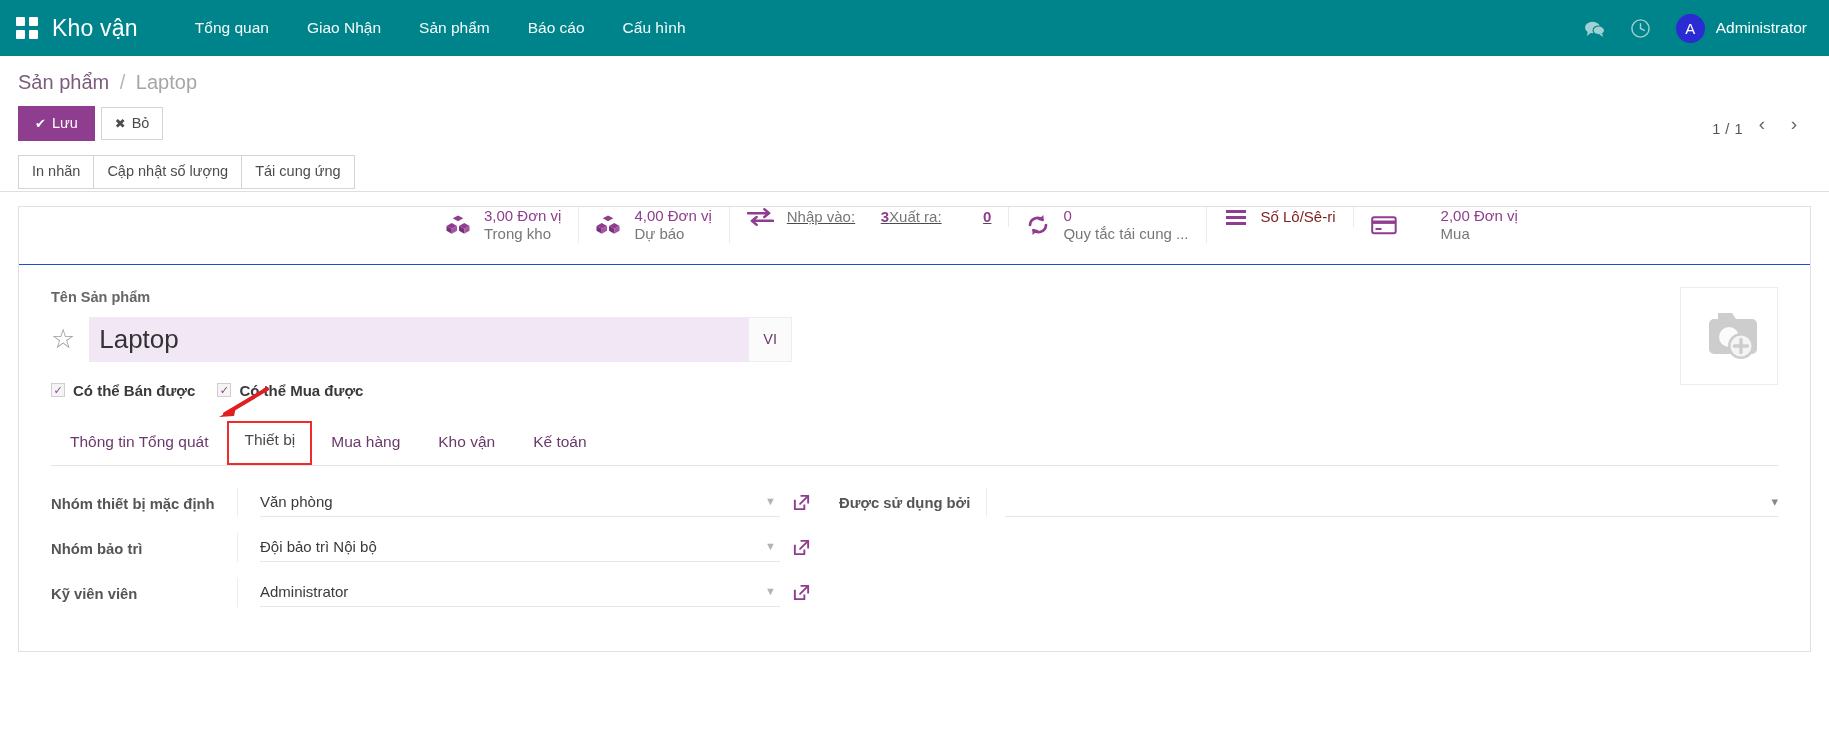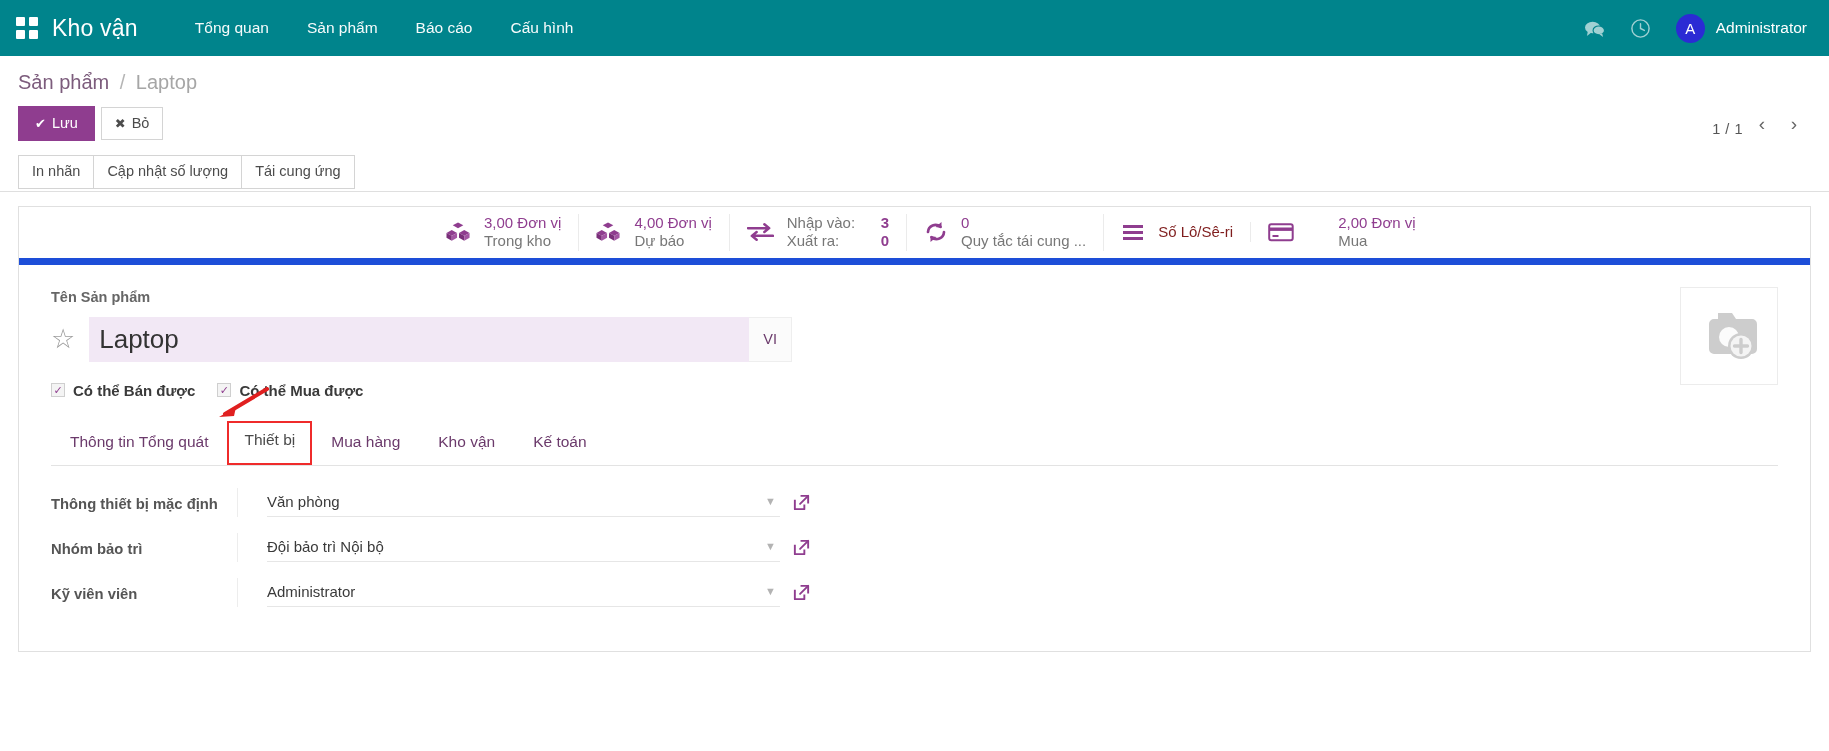--- a/index.html
+++ b/index.html
@@ -120,40 +120,40 @@
   .cp-third .btn { margin-right:-1px; }
 
   
   .sheet-wrap { padding:14px 18px 0 18px; background:#ffffff; }
   .sheet {
     border:1px solid #e0e0e0;
     background:#ffffff;
   }
   .stat-bar {
     display:flex;
-    border-bottom:7px solid #1d4ed8;
+    border-bottom:1px solid #1d4ed8;
     height:58px;
-    align-items:center;
+    align-items:flex-start;
   }
   .stat-spacer { flex:0 0 410px; border-right:1px solid #ebebeb; }
   .stat-btn {
     display:flex;
     align-items:center;
     gap:13px;
     padding:0 17px;
     border-right:1px solid #ebebeb;
     cursor:pointer;
     min-width:0;
   }
   .stat-btn:last-child { border-right:none;gap:44px; }
   .stat-icon { color:#8f3d8f; display:flex; align-items:center; flex:0 0 auto; }
   .stat-txt { line-height:1.22; min-width:0; }
   .stat-val { color:#8f3d8f; font-size:15px; font-weight:400; white-space:nowrap; }
   .stat-lbl { color:#777; font-size:15px; white-space:nowrap; overflow:hidden; text-overflow:ellipsis; }
-  .stat-rows { display:flex; flex-direction:column; line-height:1.22; }
+  .stat-rows { display:flex; flex-direction:row; line-height:1.22;text-decoration:underline; }
   .stat-row { display:flex; gap:9px; white-space:nowrap; }
   .stat-row .k { color:#777; font-size:15px; min-width:85px; }
   .stat-row .v { color:#8f3d8f; font-size:15px; font-weight:bold; }
 
   
   .form-body { padding:24px 32px 28px 32px; position:relative; }
   .title-block { max-width:820px; }
   .field-label-small {
     font-size:14.5px;
     color:#666;
@@ -255,21 +255,21 @@
     font-size:14.8px;
     color:#555;
     font-weight:bold;
     line-height:1.35;
     padding-top:7px;
     padding-right:10px;
   }
   .fvalue {
     flex:1 1 auto;
     border-left:1px solid #ededed;
-    padding-left:29px;
+    padding-left:22px;
     display:flex;
     align-items:center;
     min-width:0;
   }
   .fctl {
     flex:1 1 auto;
     display:flex;
     align-items:center;
     border-bottom:1px solid #e6e6e6;
     padding:5px 0 6px 0;
@@ -323,20 +323,21 @@
 <div class="navbar">
   <div class="apps-grid">
     <i></i>
       <i></i>
       <i></i>
       <i></i>
   </div>
   <div class="brand">Kho vận</div>
   <div class="nav-menu">
     <div class="nav-item">Tổng quan</div>
+    <div class="nav-item">Giao Nhận</div>
     <div class="nav-item">Sản phẩm</div>
     <div class="nav-item">Báo cáo</div>
     <div class="nav-item">Cấu hình</div>
   </div>
   <div class="nav-right">
     <div class="nav-icon">
       <svg width="21" height="19" viewBox="0 0 22 20">
         <ellipse cx="9" cy="9" rx="8" ry="6" fill="#b8dcdd"></ellipse>
         <path d="M4 13 L3 18 L8 14 Z" fill="#b8dcdd"></path>
         <ellipse cx="15.5" cy="12" rx="6" ry="4.6" fill="#b8dcdd" stroke="#00848c" stroke-width="1.2"></ellipse>
@@ -533,21 +534,21 @@
         <svg class="arrow-anno" viewBox="0 0 70 34">
           <path d="M66 2 L24 27" stroke="#e02020" stroke-width="4" stroke-linecap="round"></path>
           <path d="M18 30 L35 20 L33 29 Z" fill="#e02020"></path>
         </svg>
       </div>
 
       <div class="tab-content">
         <div class="col col-left">
 
           <div class="frow">
-            <div class="flabel">Thông thiết bị mặc định</div>
+            <div class="flabel">Nhóm thiết bị mặc định</div>
             <div class="fvalue">
               <div class="fctl">
                 <span class="ftext">Văn phòng</span>
                 <span class="caret">▼</span>
               </div>
               <span class="ext-link">
                 <svg width="19" height="19" viewBox="0 0 20 20">
                   <path d="M3 7 v10 h10 v-5" fill="none" stroke="#8f3d8f" stroke-width="2" stroke-linejoin="round"></path>
                   <path d="M9 3 h8 v8" fill="none" stroke="#8f3d8f" stroke-width="2" stroke-linejoin="round"></path>
                   <path d="M17 3 L8.5 11.5" stroke="#8f3d8f" stroke-width="2" stroke-linecap="round"></path>
@@ -584,17 +585,30 @@
                 <svg width="19" height="19" viewBox="0 0 20 20">
                   <path d="M3 7 v10 h10 v-5" fill="none" stroke="#8f3d8f" stroke-width="2" stroke-linejoin="round"></path>
                   <path d="M9 3 h8 v8" fill="none" stroke="#8f3d8f" stroke-width="2" stroke-linejoin="round"></path>
                   <path d="M17 3 L8.5 11.5" stroke="#8f3d8f" stroke-width="2" stroke-linecap="round"></path>
                 </svg>
               </span>
             </div>
           </div>
         </div>
 
+        <div class="col col-right">
+          <div class="frow frow-right">
+            <div class="right-label-cell">
+              <span class="flabel" style="width:auto;flex:0 0 auto;padding-right:0;">Được sử dụng bởi</span>
+            </div>
+            <div class="right-field">
+              <div class="right-ctl">
+                <span class="ftext"></span>
+                <span class="chev-down">▾</span>
+              </div>
+            </div>
+          </div>
+        </div>
       </div>
 
     </div>
   </div>
 </div>
 
 </body></html>

